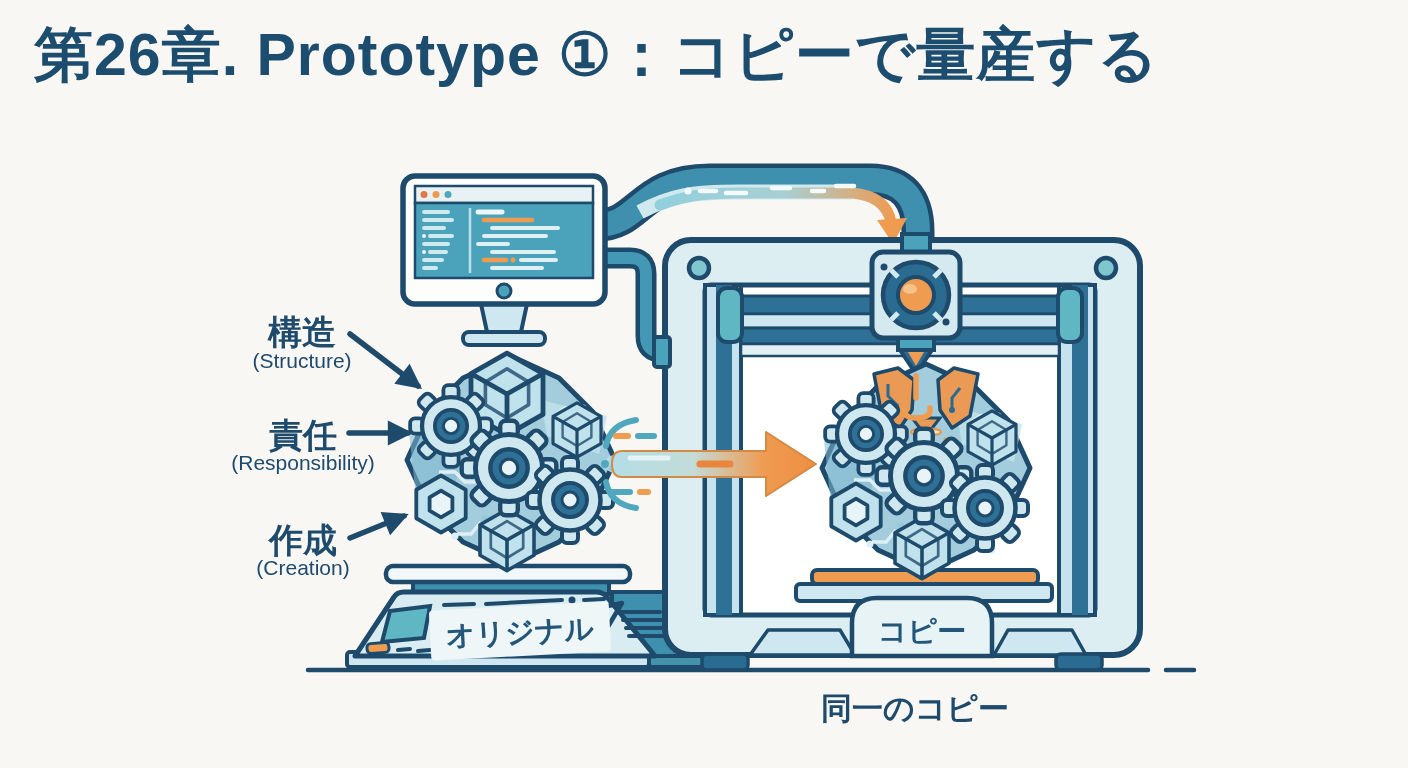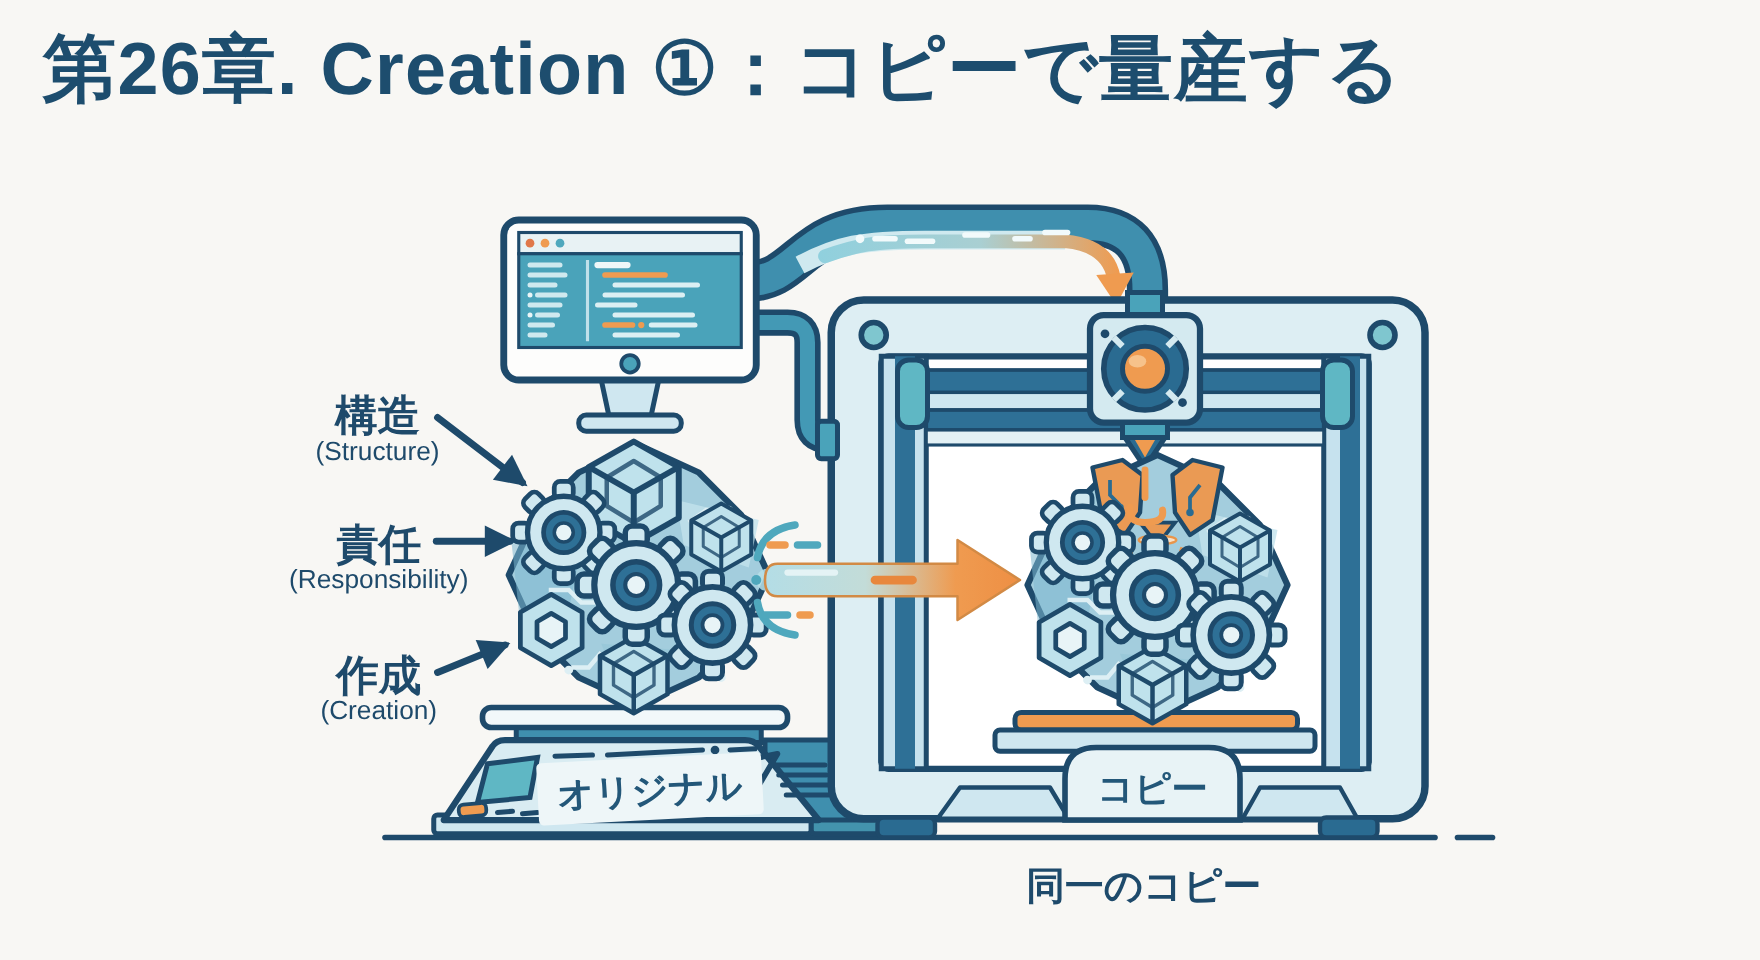--- a/index.html
+++ b/index.html
@@ -10,21 +10,21 @@
   svg{position:absolute;left:0;top:0;}
   text{font-family:"Liberation Sans",sans-serif;}
   .jp-l{font-size:34px;font-weight:600;fill:#1e4a6b;}
   .en-l{font-size:21px;font-weight:500;fill:#1e4a6b;}
   .machine-l{font-size:29px;font-weight:600;fill:#235779;}
   .caption-l{font-size:31px;font-weight:600;fill:#1e4a6b;}
 </style>
 </head>
 <body>
 
-<div class="title">第26章. Creation ①：コピーで量産する</div>
+<div class="title">第26章. Prototype ①：コピーで量産する</div>
 
 <svg width="1408" height="768" viewBox="0 0 1408 768">
   <defs>
     <linearGradient id="flow" x1="610" y1="0" x2="816" y2="0" gradientUnits="userSpaceOnUse">
       <stop offset="0" stop-color="#b3dde6"></stop>
         <stop offset="0.4" stop-color="#c3dcd8"></stop>
       <stop offset="0.75" stop-color="#ef9b50"></stop>
         <stop offset="1" stop-color="#ee8f44"></stop>
     </linearGradient>
     <linearGradient id="flowPipe" x1="650" y1="0" x2="895" y2="0" gradientUnits="userSpaceOnUse">

